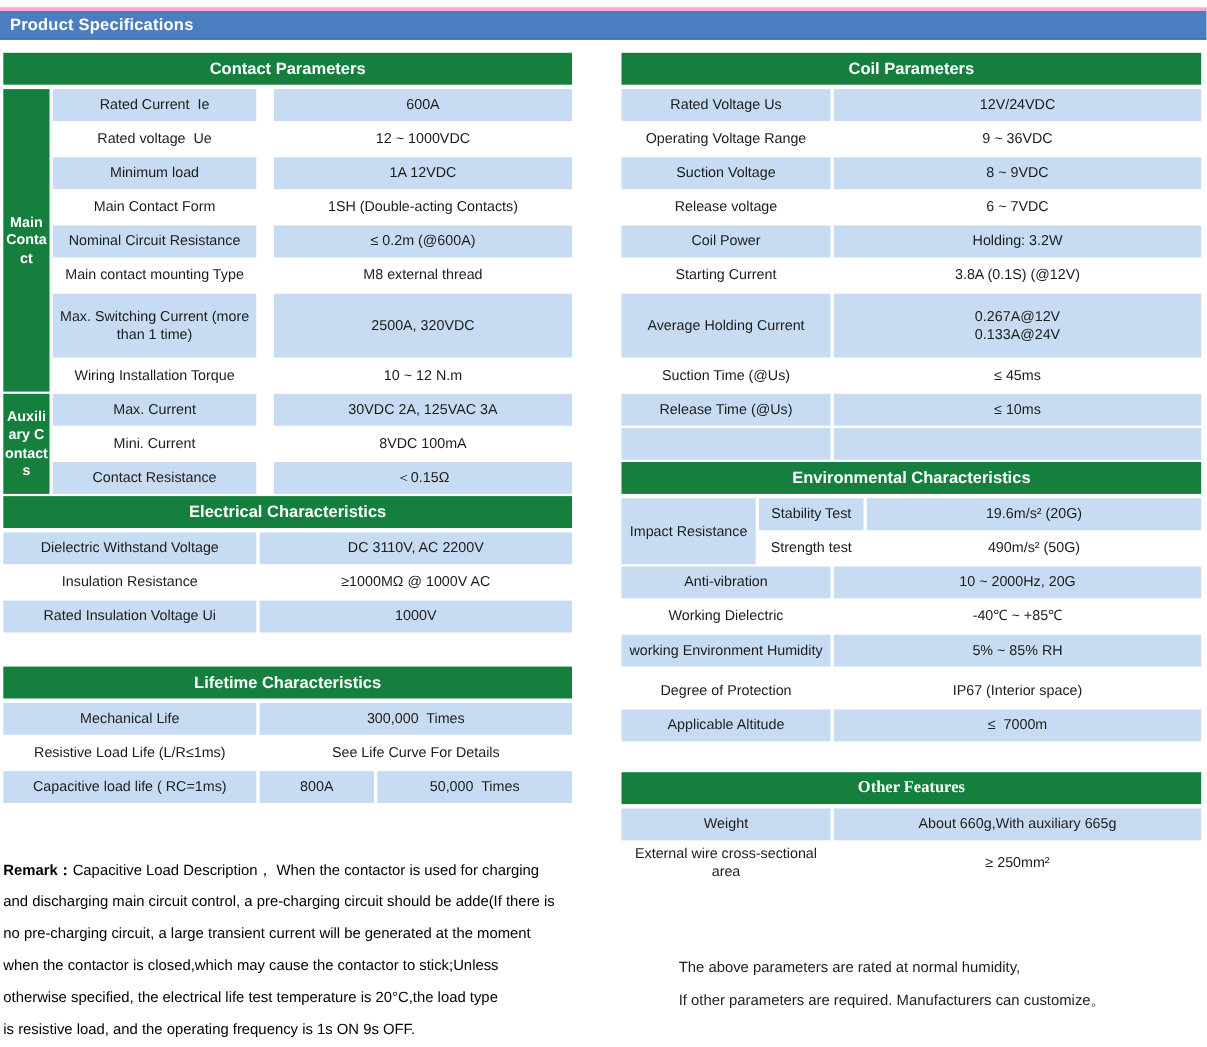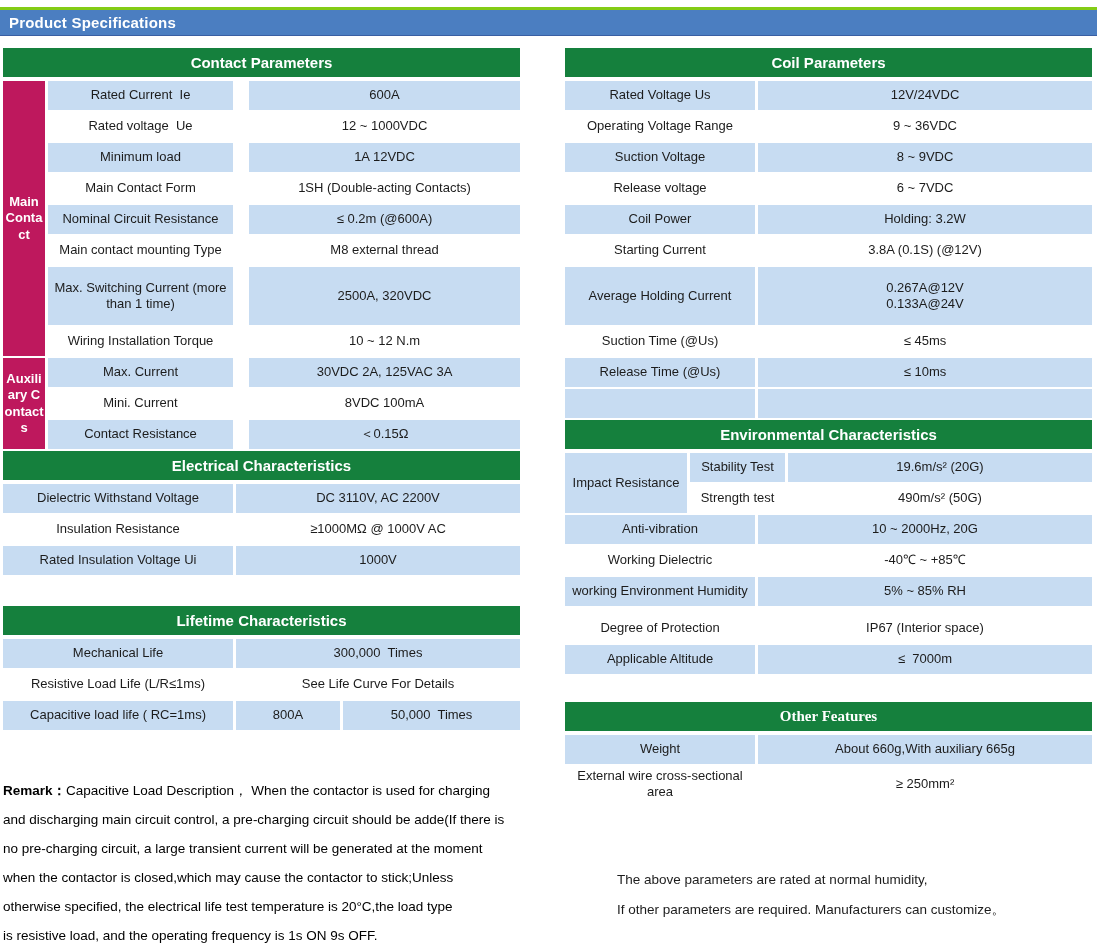--- a/index.html
+++ b/index.html
@@ -4,21 +4,21 @@
 <style>
   * { margin:0; padding:0; box-sizing:border-box; }
   html,body { background:#ffffff; }
   body {
     width:1097px; height:952px; overflow:hidden;
     font-family:"Liberation Sans", sans-serif;
     color:#1c1c1c;
   }
   .banner {
     margin-top:7px; height:29px; background:#4b7ec1;
-    border-top:3px solid #84cc16; border-bottom:1px solid #3a5fa3;
+    border-top:3px solid #f9a8d4; border-bottom:1px solid #3a5fa3;
     display:flex; align-items:center; padding-left:9px;
     color:#ffffff; font-size:15px; font-weight:bold; letter-spacing:.2px;
   }
   .columns { display:flex; margin-top:12px; padding-left:3px; }
   .col-left  { width:517px; margin-right:45px; }
   .col-right { width:527px; }
 
   .section-header {
     height:29px; background:#15803d; color:#ffffff;
     font-weight:bold; font-size:15px;
@@ -40,21 +40,21 @@
   .light { background:#c7dcf2; }
   .value { flex:1; }
   .label-l { width:185px; margin-right:16px; }   
   .label-f { width:230px; margin-right:3px; }   
   .label-r { width:190px; margin-right:3px; }   
   .val-a { width:104px; margin-right:3px; }
   .tall .cell { min-height:58px; }
 
   .group { display:flex; margin-bottom:2px; }
   .group-label {
-    width:42px; margin-right:3px; background:#be185d; color:#ffffff;
+    width:42px; margin-right:3px; background:#15803d; color:#ffffff;
     font-weight:bold; font-size:13px; line-height:1.25;
     display:flex; align-items:center; justify-content:center;
     text-align:center; word-break:break-all; padding:2px 1px;
   }
   .group-rows { flex:1; }
   .group-rows .row:last-child { margin-bottom:0; }
   .impact-label { width:122px; margin-right:3px; }
   .sublabel { width:95px; margin-right:3px; }
 
   .remark { margin-top:46px; width:540px; font-size:13.5px; line-height:29px; color:#000000; }

